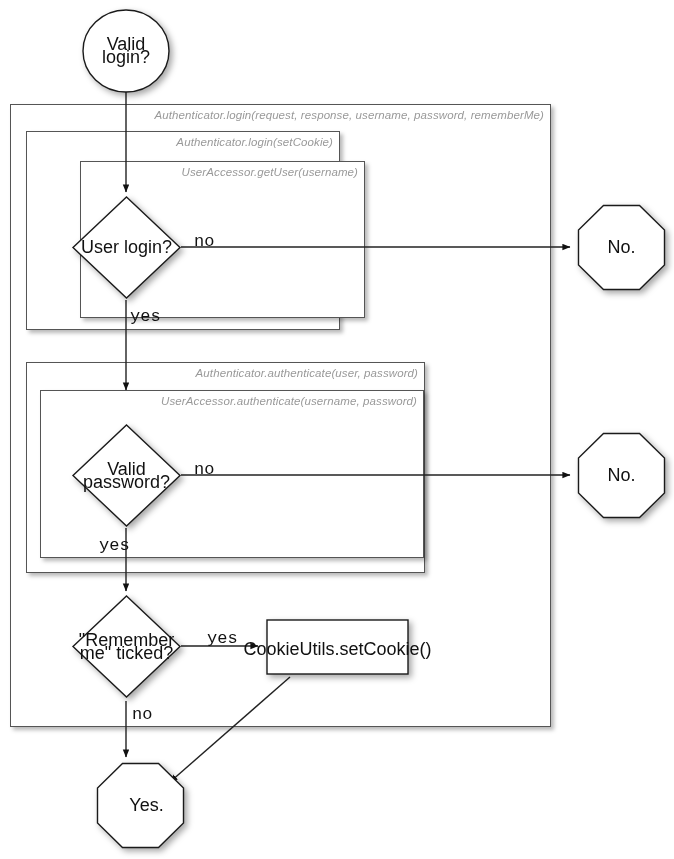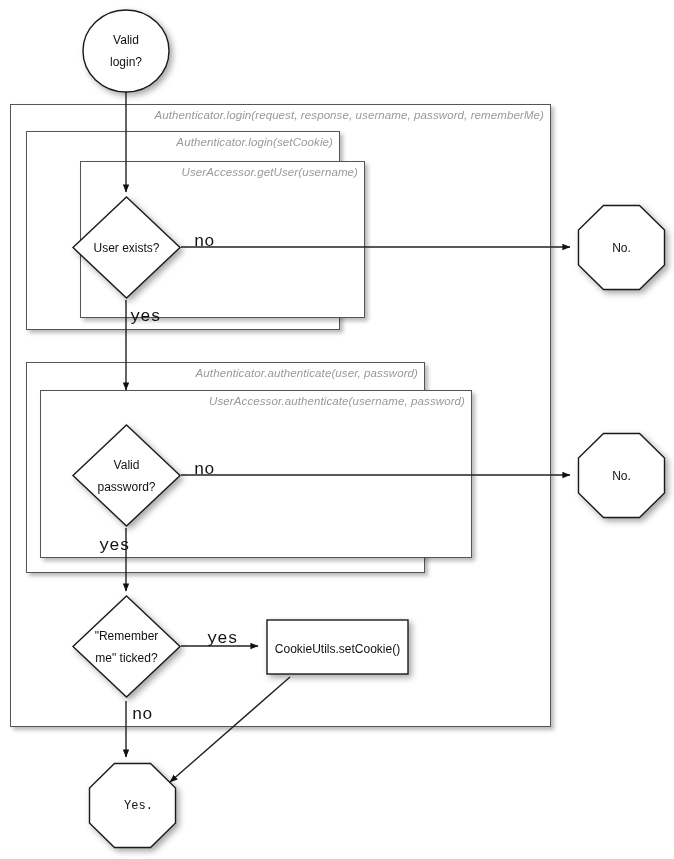--- a/index.html
+++ b/index.html
@@ -52,23 +52,23 @@
   .node-label {
     position: absolute;
     left: 0;
     top: 0;
     width: 100%;
     height: 100%;
     display: flex;
     align-items: center;
     justify-content: center;
     text-align: center;
-    font-size: 12px;
+    font-size: 18px;
     color: #111111;
-    line-height: 22px;
+    line-height: 13px;
     pointer-events: none;
     white-space: pre-line;
   }
   .edge-label {
     position: absolute;
     font-size: 17px;
     color: #111111;
     white-space: nowrap;
     font-family: Liberation Mono, monospace;
   }
@@ -93,21 +93,21 @@
   </div>
 
   <div class="group-box" style="left:40px; top:161px; width:285px; height:157px;margin-left:40px;">
     <span class="group-label">UserAccessor.getUser(username)</span>
   </div>
 
   <div class="group-box" style="left:26px; top:362px; width:399px; height:211px;">
     <span class="group-label">Authenticator.authenticate(user, password)</span>
   </div>
 
-  <div class="group-box" style="left:40px; top:390px; width:432px; height:168px;">
+  <div class="group-box" style="left:40px; top:390px; width:384px; height:168px;">
     <span class="group-label">UserAccessor.authenticate(username, password)</span>
   </div>
 
   <svg class="layer-svg" viewBox="0 0 674 859" xmlns="http://www.w3.org/2000/svg">
     <defs>
       <marker id="arrow" markerWidth="9" markerHeight="9" refX="7.6" refY="3.2" orient="auto" markerUnits="userSpaceOnUse">
         <path d="M0,0 L8,3.2 L0,6.4 z" fill="#111111"></path>
       </marker>
     </defs>
     <g stroke="#222222" stroke-width="1.4" fill="none">
@@ -142,21 +142,21 @@
       <ellipse cx="45" cy="42" rx="43" ry="41" fill="#ffffff" stroke="#1a1a1a" stroke-width="1.4" style="filter:drop-shadow(3px 3px 3px rgba(0,0,0,0.35))"></ellipse>
     </svg>
     <span class="node-label">Valid
 login?</span>
   </div>
 
   <div class="node" style="left:71px; top:195px; width:111px; height:105px;">
     <svg class="shape-svg" width="111" height="105" viewBox="0 0 111 105">
       <polygon points="55.5,2 109,52.5 55.5,103 2,52.5" fill="#ffffff" stroke="#1a1a1a" stroke-width="1.4" style="filter:drop-shadow(3px 3px 3px rgba(0,0,0,0.35))"></polygon>
     </svg>
-    <span class="node-label">User exists?</span>
+    <span class="node-label">User login?</span>
   </div>
 
   <div class="node" style="left:577px; top:204px; width:89px; height:87px;">
     <svg class="shape-svg" width="89" height="87" viewBox="0 0 89 87">
       <polygon points="26.5,1.5 62.5,1.5 87.5,26 87.5,61 62.5,85.5 26.5,85.5 1.5,61 1.5,26" fill="#ffffff" stroke="#1a1a1a" stroke-width="1.4" style="filter:drop-shadow(3px 3px 3px rgba(0,0,0,0.35))"></polygon>
     </svg>
     <span class="node-label">No.</span>
   </div>
 
   <div class="node" style="left:71px; top:423px; width:111px; height:105px;">
@@ -182,20 +182,20 @@
 me" ticked?</span>
   </div>
 
   <div class="node" style="left:266px; top:619px; width:143px; height:60px;">
     <svg class="shape-svg" width="143" height="56" viewBox="0 0 143 56">
       <rect x="1" y="1" width="141" height="54" fill="#ffffff" stroke="#1a1a1a" stroke-width="1.4" style="filter:drop-shadow(3px 3px 3px rgba(0,0,0,0.35))"></rect>
     </svg>
     <span class="node-label">CookieUtils.setCookie()</span>
   </div>
 
-  <div class="node" style="left:88px; top:762px; width:101px; height:87px;font-family:Liberation Mono, monospace;">
+  <div class="node" style="left:96px; top:762px; width:101px; height:87px;">
     <svg class="shape-svg" width="89" height="87" viewBox="0 0 89 87">
       <polygon points="26.5,1.5 62.5,1.5 87.5,26 87.5,61 62.5,85.5 26.5,85.5 1.5,61 1.5,26" fill="#ffffff" stroke="#1a1a1a" stroke-width="1.4" style="filter:drop-shadow(3px 3px 3px rgba(0,0,0,0.35))"></polygon>
     </svg>
     <span class="node-label">Yes.</span>
   </div>
 
 </div>
 
 </body></html>

